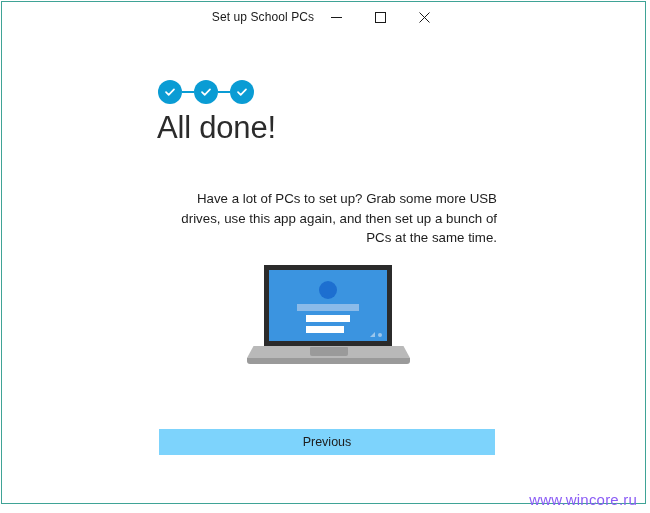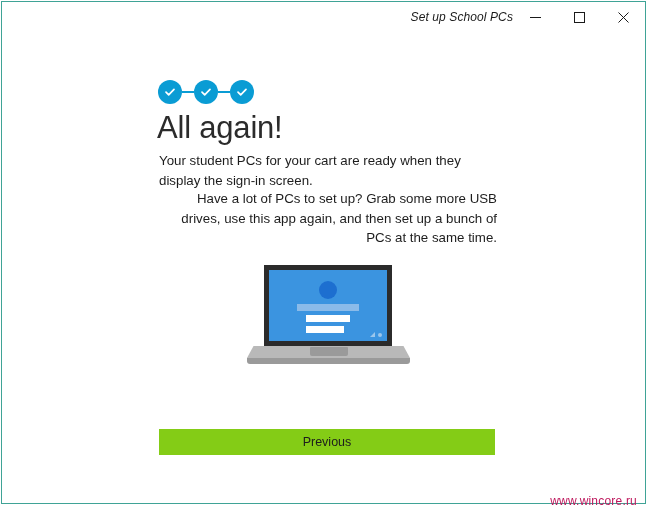--- a/index.html
+++ b/index.html
@@ -31,22 +31,21 @@
   
   .titlebar {
     position: absolute;
     left: 0;
     top: 0;
     right: 0;
     height: 31px;
     background: #ffffff;
     display: flex;
     align-items: center;
-    justify-content: flex-end;
-    font-style: italic;
+    justify-content: center;
   }
   .title-text {
     font-size: 12px;
     color: #1a1a1a;
     padding-left: 11px;
     letter-spacing: 0.1px;
     line-height: 31px;
     user-select: none;
   }
   .window-controls {
@@ -239,38 +238,38 @@
     position: absolute;
     left: 157px;
     top: 396px;
     width: 336px;
     display: flex;
     gap: 3px;
   }
   .footer-btn {
     flex: 1 1 0;
     height: 26px;
-    background: #84cc16;
+    background: #7dd3fc;
     border: none;
     font-family: "Liberation Sans", sans-serif;
     font-size: 12.5px;
     color: #1d1d1d;
     cursor: default;
     padding: 0;
     line-height: 26px;
     text-align: center;
   }
 
   
   .watermark {
     position: absolute;
     right: 13px;
     bottom: 5px;
-    font-size: 12px;
-    color: #be185d;
+    font-size: 15px;
+    color: #8b5cf6;
     font-weight: 400;
     letter-spacing: 0.2px;
     user-select: none;
   }
 </style>
 </head>
 <body>
 
 <div class="window">
 
@@ -322,23 +321,22 @@
       <div class="step-dash"></div>
       <div class="step-circle">
         <span>
           <svg width="14" height="14" viewBox="0 0 14 14">
             <path d="M3 7.2 L5.7 9.9 L11 4.4" stroke="#ffffff" stroke-width="1.7" fill="none" stroke-linecap="round" stroke-linejoin="round"></path>
           </svg>
         </span>
       </div>
     </div>
 
-    <div class="heading">All again!</div>
-
-    <div class="para para-1">Your student PCs for your cart are ready when they display the sign-in screen.</div>
+    <div class="heading">All done!</div>
+
     <div class="para para-2">Have a lot of PCs to set up? Grab some more USB drives, use this app again, and then set up a bunch of PCs at the same time.</div>
 
     <div class="laptop">
       <div class="lid">
         <div class="screen">
           <div class="avatar-dot"></div>
           <div class="name-bar"></div>
           <div class="field-bar field-bar-1"></div>
           <div class="field-bar field-bar-2"></div>
           <div class="tray">

